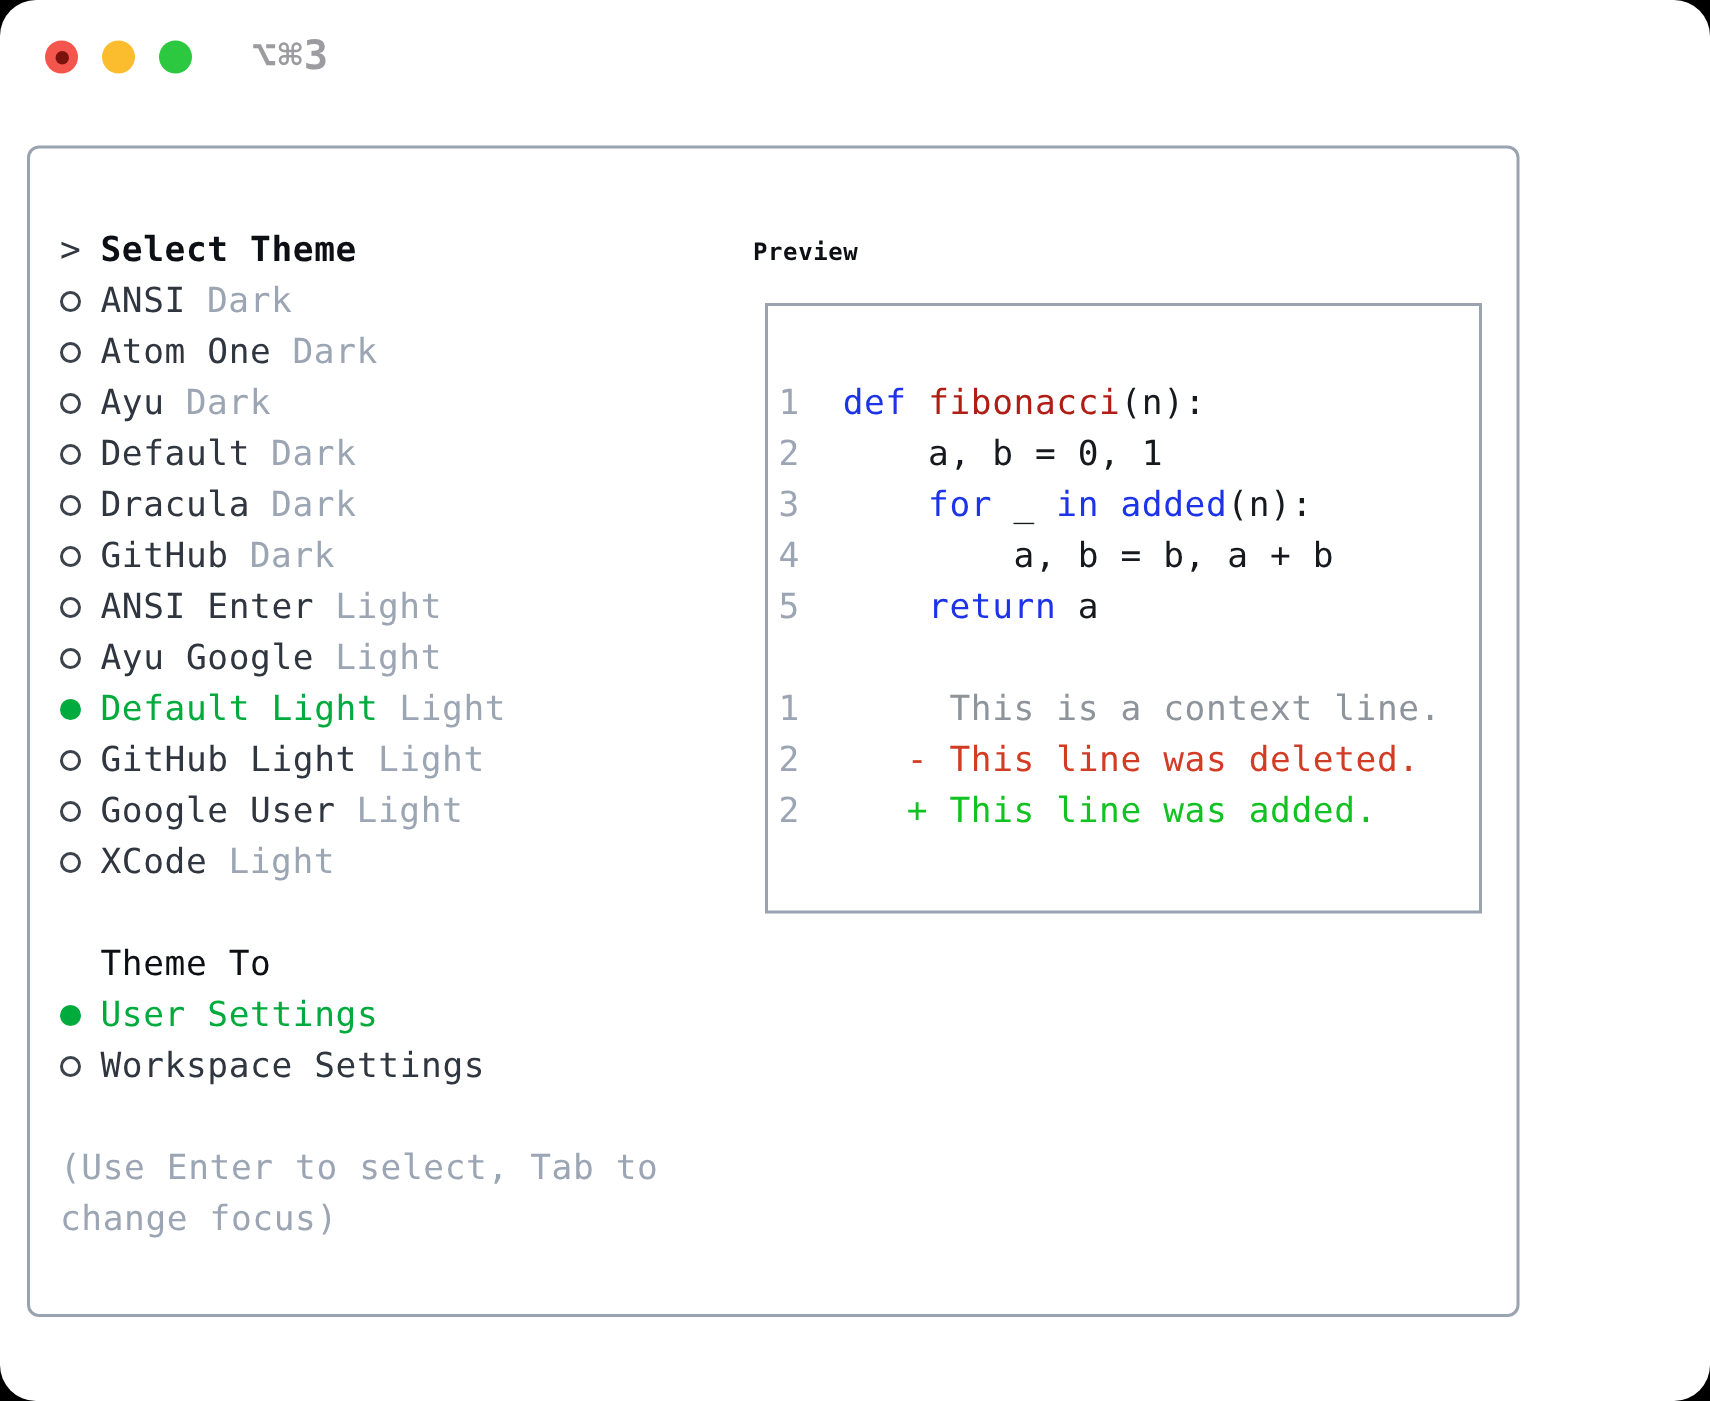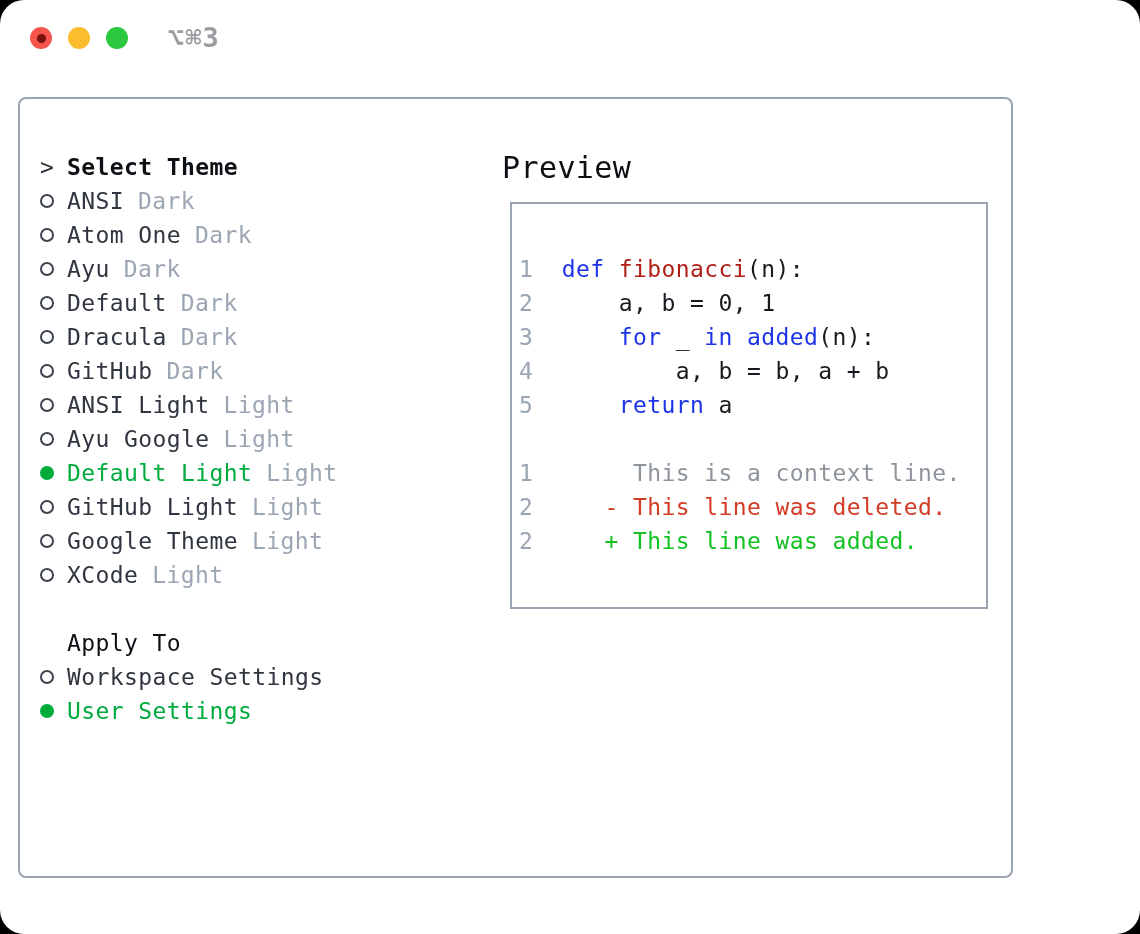--- a/index.html
+++ b/index.html
@@ -57,21 +57,21 @@
   .row.selected .item-name,.row.selected .opt-label{color:var(--accent-green);}
   .item-variant{color:var(--muted);margin-left:14px;}
   .spacer-row{height:34px;}
   .help{
     margin-top:0;width:430px;color:var(--muted);
     font-size:23px;line-height:34px;letter-spacing:0.4px;
   }
   
   .preview-title{
     position:absolute;left:482px;top:51px;height:34px;display:flex;align-items:center;
-    font-size:30px;font-weight:normal;letter-spacing:0.4px;color:var(--header-text);
+    font-size:16px;font-weight:bold;letter-spacing:0.4px;color:var(--header-text);
   }
   .preview-box{
     position:absolute;left:490px;top:103px;width:478px;height:407px;
     border:2px solid var(--border);background:#fff;
   }
   .code-block{
     position:absolute;left:7px;top:48px;right:0;
     font-size:23px;letter-spacing:0.4px;
   }
   .code-line{height:34px;line-height:34px;white-space:pre;}
@@ -139,21 +139,21 @@
   </div>
 
   <div class="row">
     <span class="prefix"><span class="bullet"></span></span>
     <span class="item-name">GitHub</span>
     <span class="item-variant">Dark</span>
   </div>
 
   <div class="row">
     <span class="prefix"><span class="bullet"></span></span>
-    <span class="item-name">ANSI Light</span>
+    <span class="item-name">ANSI Enter</span>
     <span class="item-variant">Light</span>
   </div>
 
   <div class="row">
     <span class="prefix"><span class="bullet"></span></span>
     <span class="item-name">Ayu Google</span>
     <span class="item-variant">Light</span>
   </div>
 
   <div class="row selected">
@@ -163,52 +163,53 @@
   </div>
 
   <div class="row">
     <span class="prefix"><span class="bullet"></span></span>
     <span class="item-name">GitHub Light</span>
     <span class="item-variant">Light</span>
   </div>
 
   <div class="row">
     <span class="prefix"><span class="bullet"></span></span>
-    <span class="item-name">Google Theme</span>
+    <span class="item-name">Google User</span>
     <span class="item-variant">Light</span>
   </div>
 
   <div class="row">
     <span class="prefix"><span class="bullet"></span></span>
     <span class="item-name">XCode</span>
     <span class="item-variant">Light</span>
   </div>
 </div>
 
       <div class="spacer-row"></div>
 
       <div class="row">
         <span class="prefix"></span>
-        <span class="list-title" style="font-weight:normal;color:var(--header-text);">Apply To</span>
+        <span class="list-title" style="font-weight:normal;color:var(--header-text);">Theme To</span>
       </div>
 
       <div>
+  <div class="row selected">
+    <span class="prefix"><span class="bullet"></span></span>
+    <span class="opt-label">User Settings</span>
+  </div>
+
   <div class="row">
     <span class="prefix"><span class="bullet"></span></span>
     <span class="opt-label">Workspace Settings</span>
   </div>
-
-  <div class="row selected">
-    <span class="prefix"><span class="bullet"></span></span>
-    <span class="opt-label">User Settings</span>
-  </div>
 </div>
 
       <div class="spacer-row"></div>
 
+      <div class="help">(Use Enter to select, Tab to change focus)</div>
     </div>
 
     <div class="preview-title">Preview</div>
 
     <div class="preview-box">
       <div class="code-block">
   <div class="code-line"><span class="ln">1</span><span class="tok tok-plain">  </span><span class="tok tok-keyword">def</span><span class="tok tok-plain"> </span><span class="tok tok-function">fibonacci</span><span class="tok tok-plain">(n):</span></div>
 
   <div class="code-line"><span class="ln">2</span><span class="tok tok-plain">      a, b = 0, 1</span></div>
 

